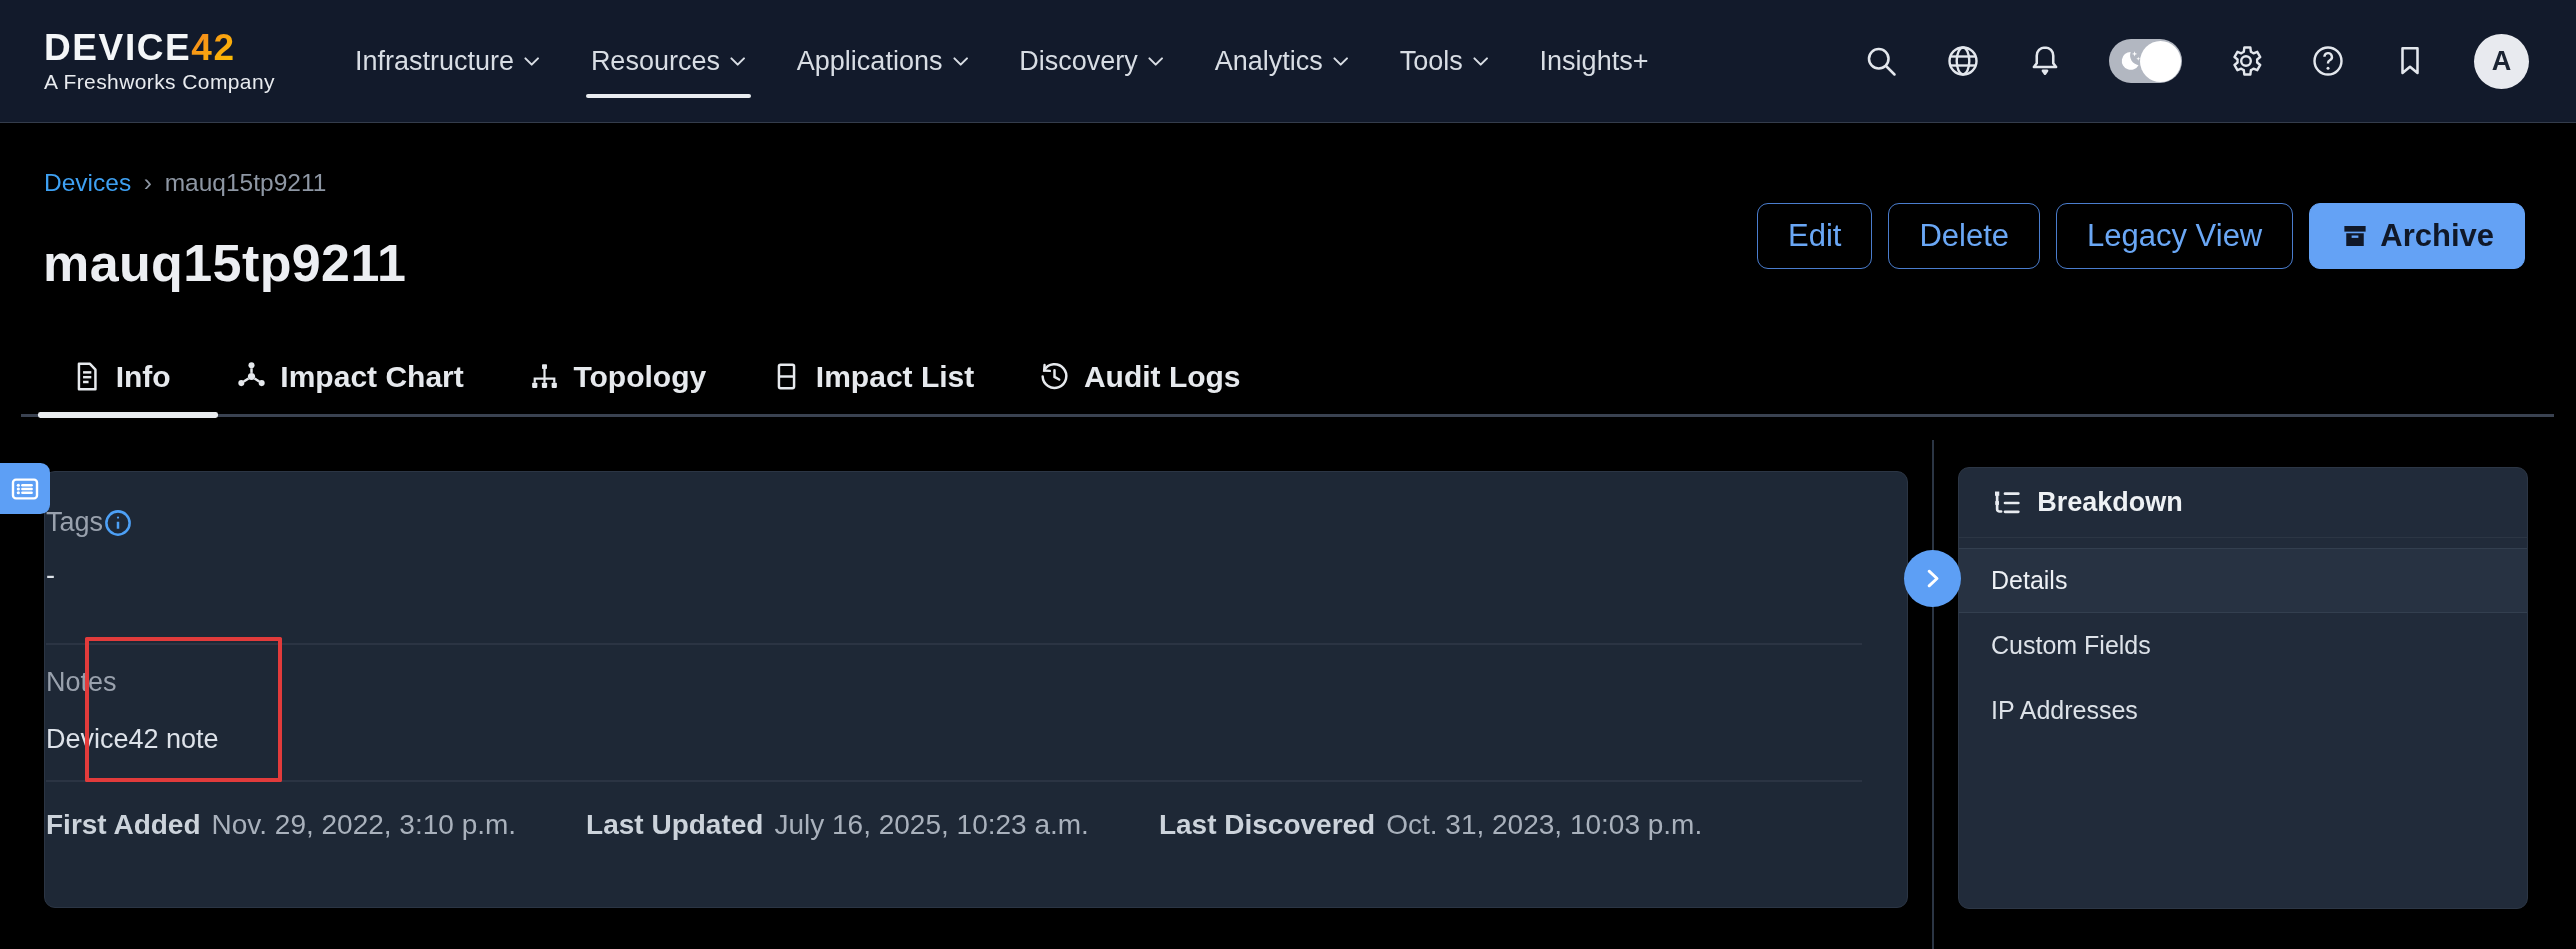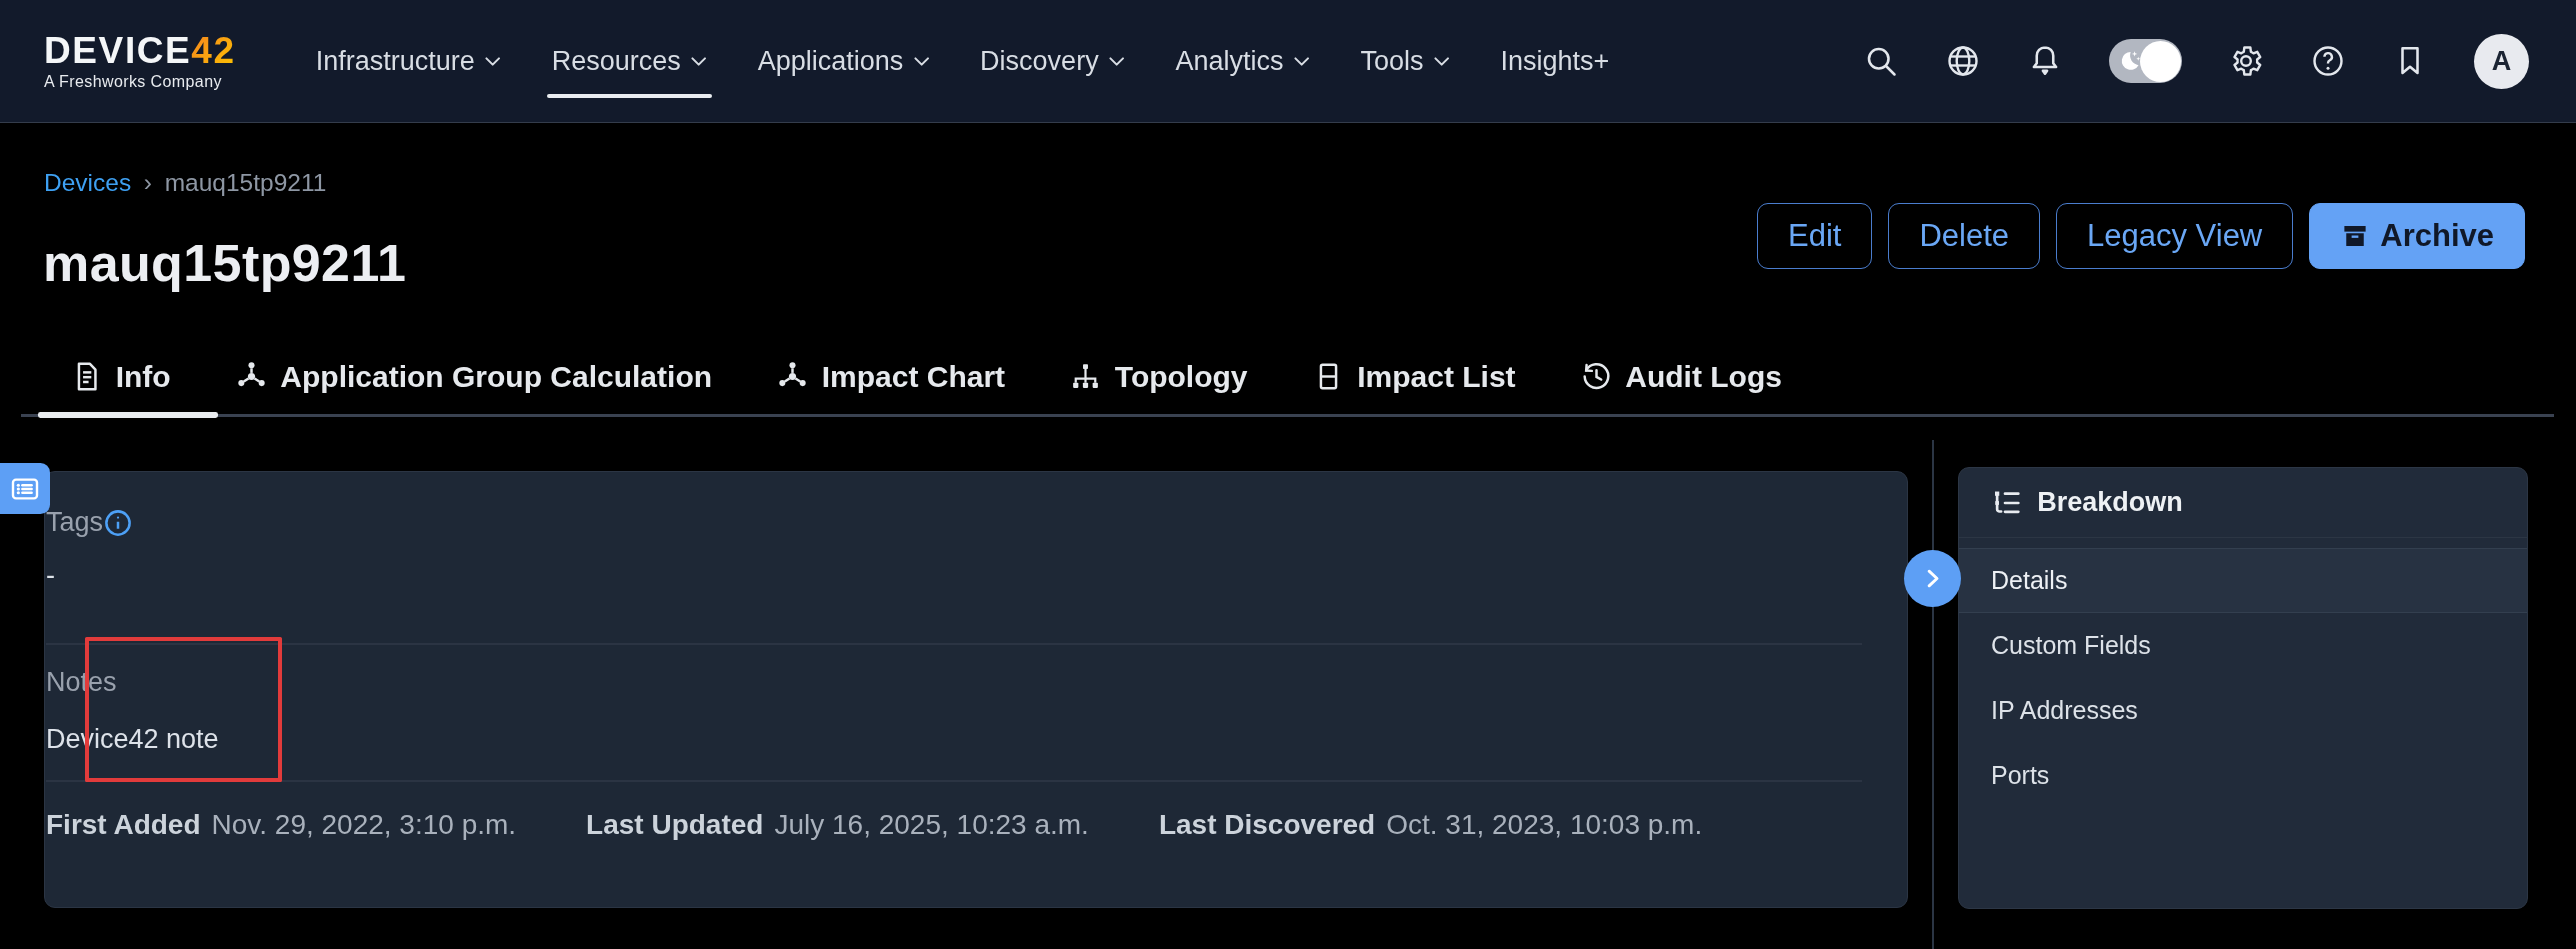--- a/index.html
+++ b/index.html
@@ -5,21 +5,21 @@
   * { margin:0; padding:0; box-sizing:border-box; }
   body { background:#0b1220; font-family:"Liberation Sans", sans-serif; }
   .screen { position:relative; width:2576px; height:950px; background:#000000; overflow:hidden; }
 
   
   .navbar { position:absolute; left:0; top:0; width:100%; height:123px; background:#121a2b;
             border-bottom:1.6px solid #343c4b; display:flex; align-items:center; padding:0 47px 0 44px; }
   .logo { display:flex; flex-direction:column; margin-right:55px; cursor:pointer; }
   .logo-word { font-size:37px; font-weight:700; letter-spacing:1.6px; color:#f4f6f8; line-height:1; }
   .logo-word .accent42 { background:linear-gradient(135deg,#f58220,#fdc500); -webkit-background-clip:text; background-clip:text; color:transparent; }
-  .logo-tag { font-size:16px; color:#e8ebef; margin-top:4px; letter-spacing:0.4px; }
+  .logo-tag { font-size:21px; color:#e8ebef; margin-top:4px; letter-spacing:0.4px; }
   .nav-items { display:flex; align-items:center; height:100%; }
   .nav-item { position:relative; display:flex; align-items:center; gap:9.5px; height:100%;
               padding:0 25px; color:#d8dde4; font-size:27px; cursor:pointer; white-space:nowrap; }
   .nav-item svg { width:17.4px; height:11px; stroke:#c2c9d2; }
   .nav-item.active::after { content:""; position:absolute; left:20.6px; right:20.6px; bottom:24px;
                             height:4px; background:#e9ecf0; border-radius:2.4px; }
   .nav-right { margin-left:auto; display:flex; align-items:center; gap:46px; }
   .nav-icon { width:36px; height:36px; color:#e3e7ed; cursor:pointer; flex:0 0 auto; }
   .nav-icon svg { width:36px; height:36px; }
   .toggle { width:73px; height:44px; border-radius:22px; background:#b2b7c1; position:relative; cursor:pointer; flex:0 0 auto; }
@@ -231,34 +231,20 @@
           <circle cx="12" cy="12" r="2.6"></circle>
           <circle cx="12" cy="3.8" r="2.2"></circle>
           <circle cx="4.6" cy="16.8" r="2.2"></circle>
           <circle cx="19.4" cy="16.8" r="2.2"></circle>
           <g stroke="currentColor" stroke-width="1.8">
             <line x1="12" y1="6" x2="12" y2="9.4"></line>
             <line x1="9.8" y1="13.4" x2="6.4" y2="15.6"></line>
             <line x1="14.2" y1="13.4" x2="17.6" y2="15.6"></line>
           </g>
         </svg>
-      <span>Application Group Calculation</span>
-    </div>
-    <div class="tab">
-      <svg viewBox="0 0 24 24" fill="currentColor">
-          <circle cx="12" cy="12" r="2.6"></circle>
-          <circle cx="12" cy="3.8" r="2.2"></circle>
-          <circle cx="4.6" cy="16.8" r="2.2"></circle>
-          <circle cx="19.4" cy="16.8" r="2.2"></circle>
-          <g stroke="currentColor" stroke-width="1.8">
-            <line x1="12" y1="6" x2="12" y2="9.4"></line>
-            <line x1="9.8" y1="13.4" x2="6.4" y2="15.6"></line>
-            <line x1="14.2" y1="13.4" x2="17.6" y2="15.6"></line>
-          </g>
-        </svg>
       <span>Impact Chart</span>
     </div>
     <div class="tab">
       <svg viewBox="0 0 24 24" fill="currentColor">
           <rect x="10.2" y="3" width="3.6" height="3.6" rx="0.6"></rect>
           <rect x="3" y="16.5" width="3.8" height="3.8" rx="0.6"></rect>
           <rect x="10.1" y="16.5" width="3.8" height="3.8" rx="0.6"></rect>
           <rect x="17.2" y="16.5" width="3.8" height="3.8" rx="0.6"></rect>
           <g stroke="currentColor" stroke-width="1.6" fill="none">
             <path d="M12 6.6v4.2M4.9 16.5v-3h14.2v3M12 10.8v5.7"></path>
@@ -349,18 +335,17 @@
           <line x1="10.5" y1="12" x2="20.5" y2="12"></line>
           <line x1="10.5" y1="18.6" x2="20.5" y2="18.6"></line>
           <rect x="3.2" y="10.6" width="2.8" height="2.8" fill="currentColor" stroke="none"></rect>
         </svg>
       <span>Breakdown</span>
     </div>
     <div class="side-list">
       <div class="side-item active">Details</div>
       <div class="side-item">Custom Fields</div>
       <div class="side-item">IP Addresses</div>
-      <div class="side-item">Ports</div>
     </div>
   </aside>
 
 </div>
 
 
 </body></html>

